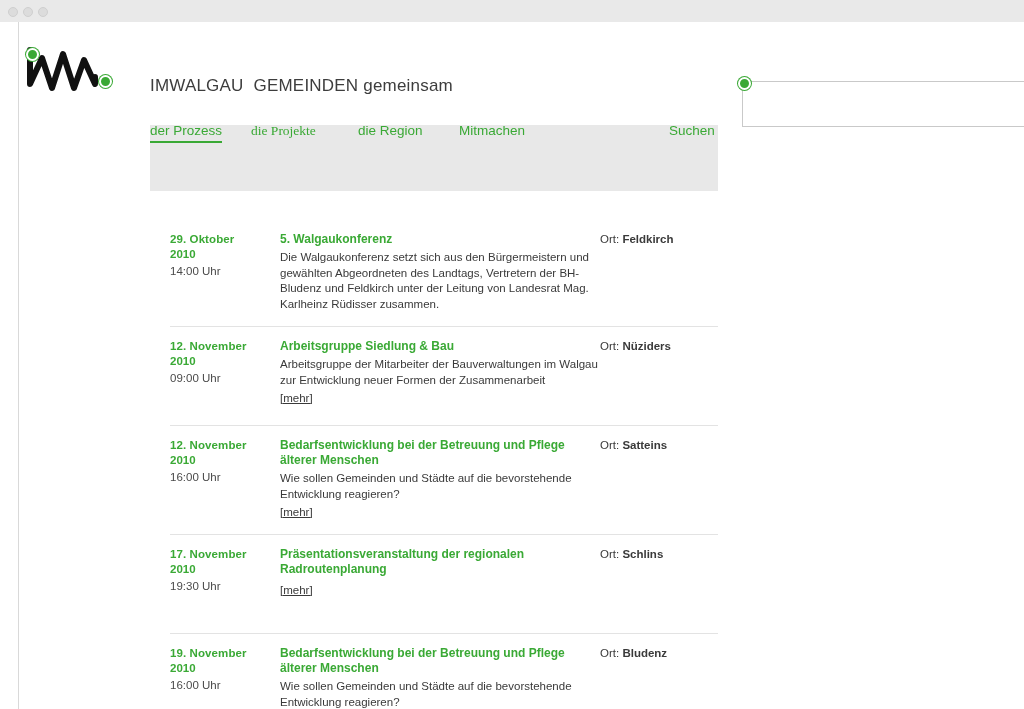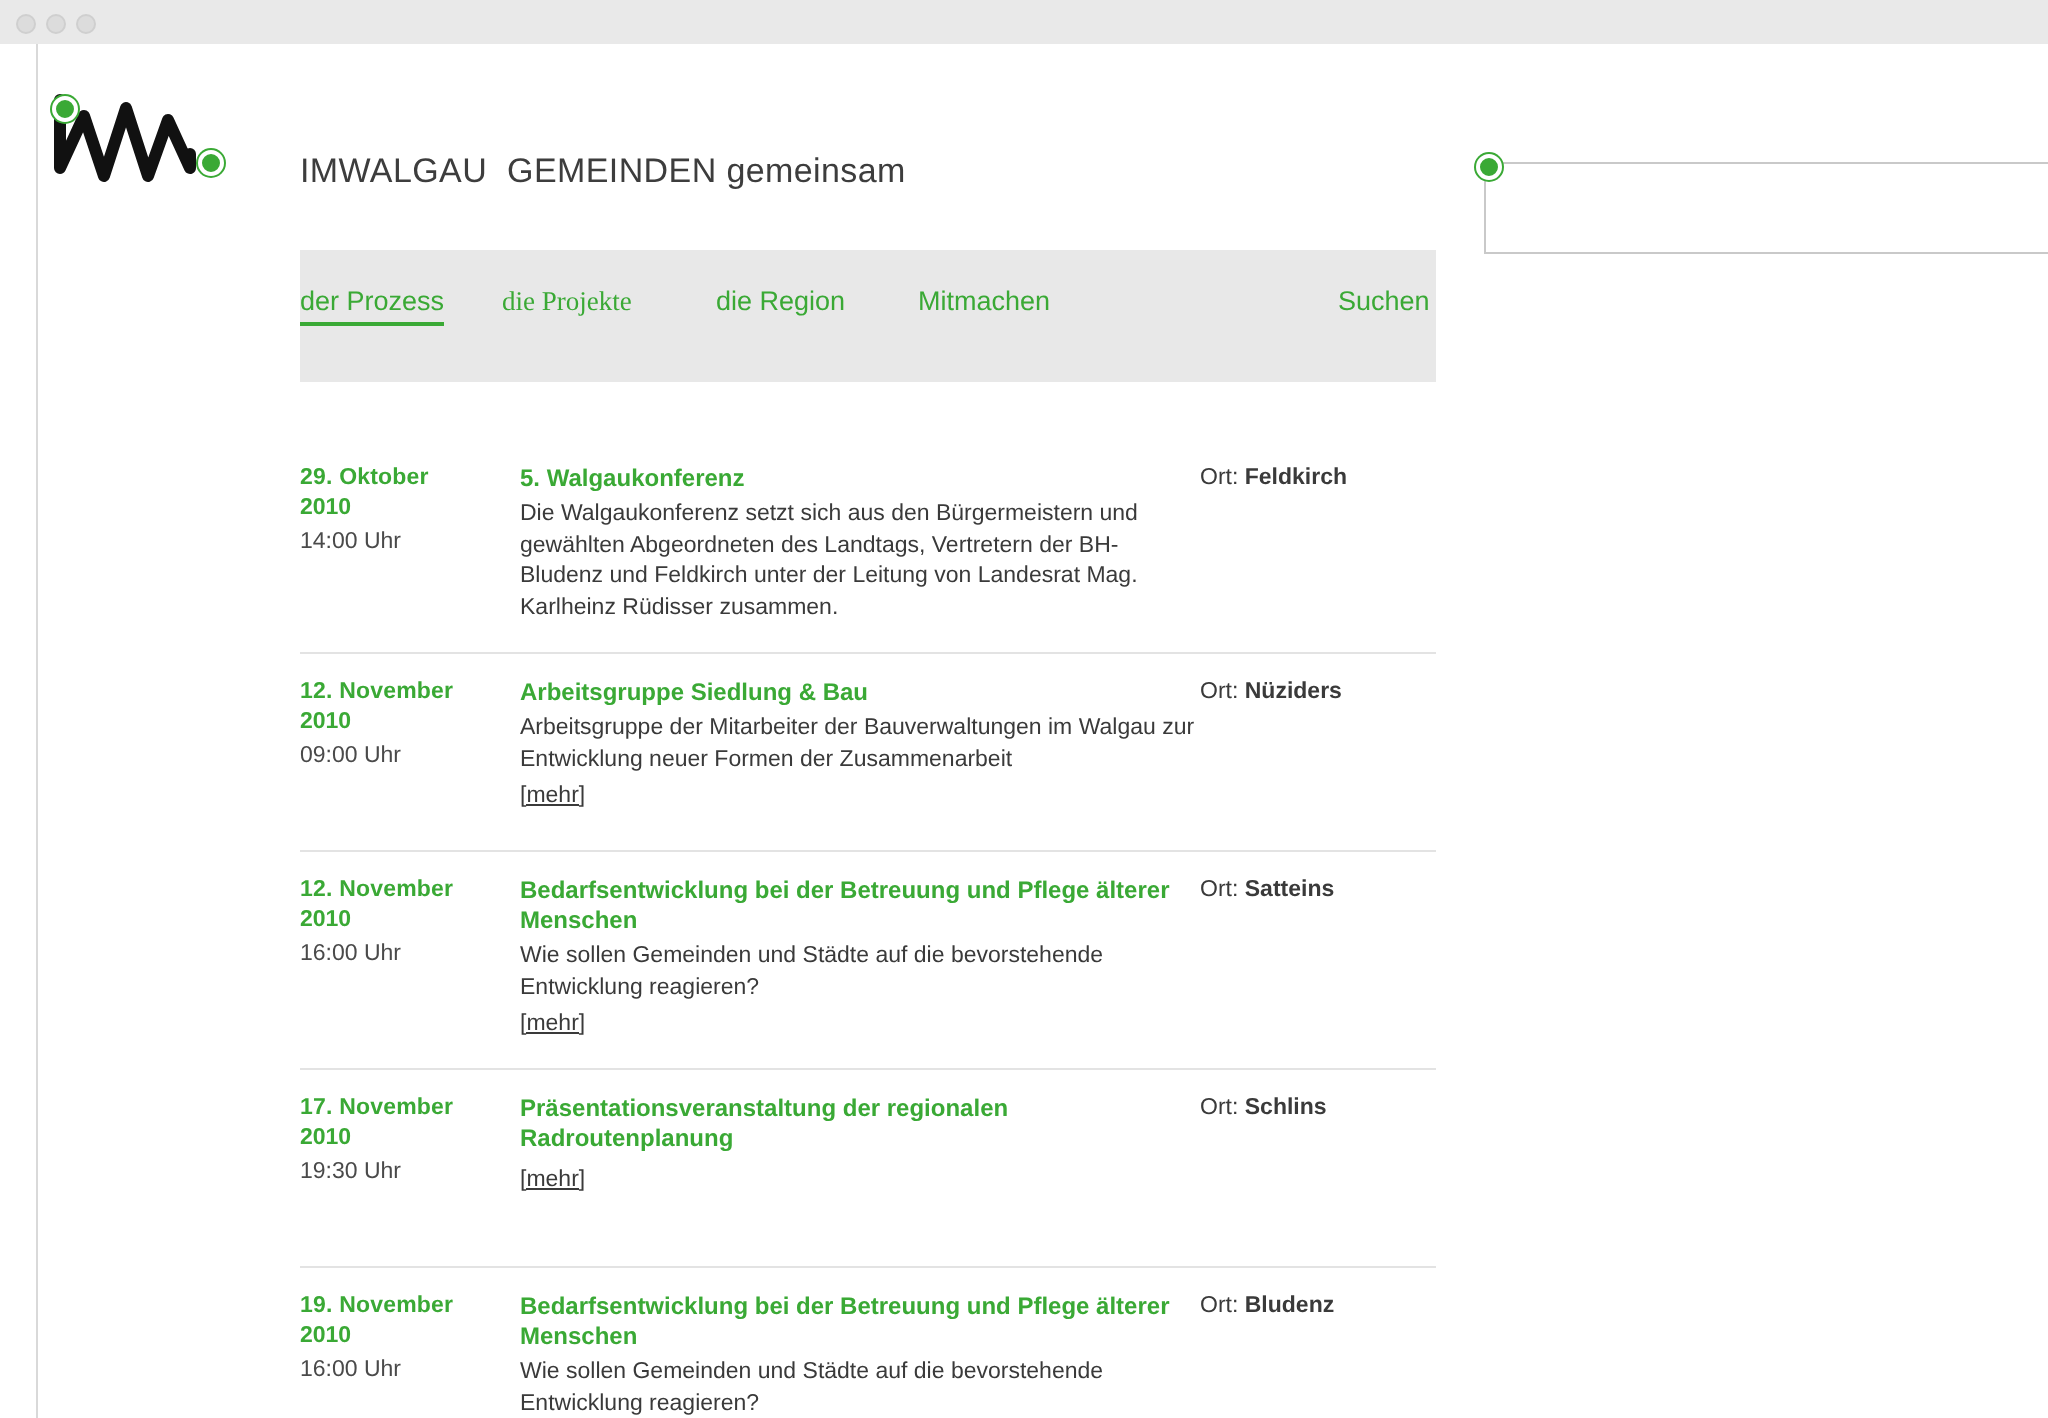--- a/index.html
+++ b/index.html
@@ -78,21 +78,20 @@
     width: 570px;
     height: 22px;
   }
   .nav a {
     position: absolute;
     top: 0;
     font-size: 13.5px;
     color: #3aa935;
     text-decoration: none;
     white-space: nowrap;
-    margin-top: 20px;
   }
   .nav a.active {
     color: #3aa935;
     border-bottom: 2px solid #3aa935;
     padding-bottom: 3px;
   }
   .nav-prozess { left: 0; }
   .nav-projekte { left: 101px; font-family: Liberation Serif, serif; }
   .nav-region   { left: 208px; }
   .nav-mitmachen{ left: 309px; }
@@ -145,20 +144,21 @@
     position: absolute;
     left: 150px;
     top: 198px;
     width: 568px;
   }
   .event {
     position: relative;
     border-bottom: 1px solid #e3e3e3;
     min-height: 72px;
     padding: 12px 0 14px 0;
+    margin-left: 20px;
   }
   .event:last-child { border-bottom: none; }
   .ev-date {
     position: absolute;
     left: 0; top: 12px;
     width: 100px;
   }
   .ev-date .d {
     font-size: 11.5px;
     color: #3aa935;

